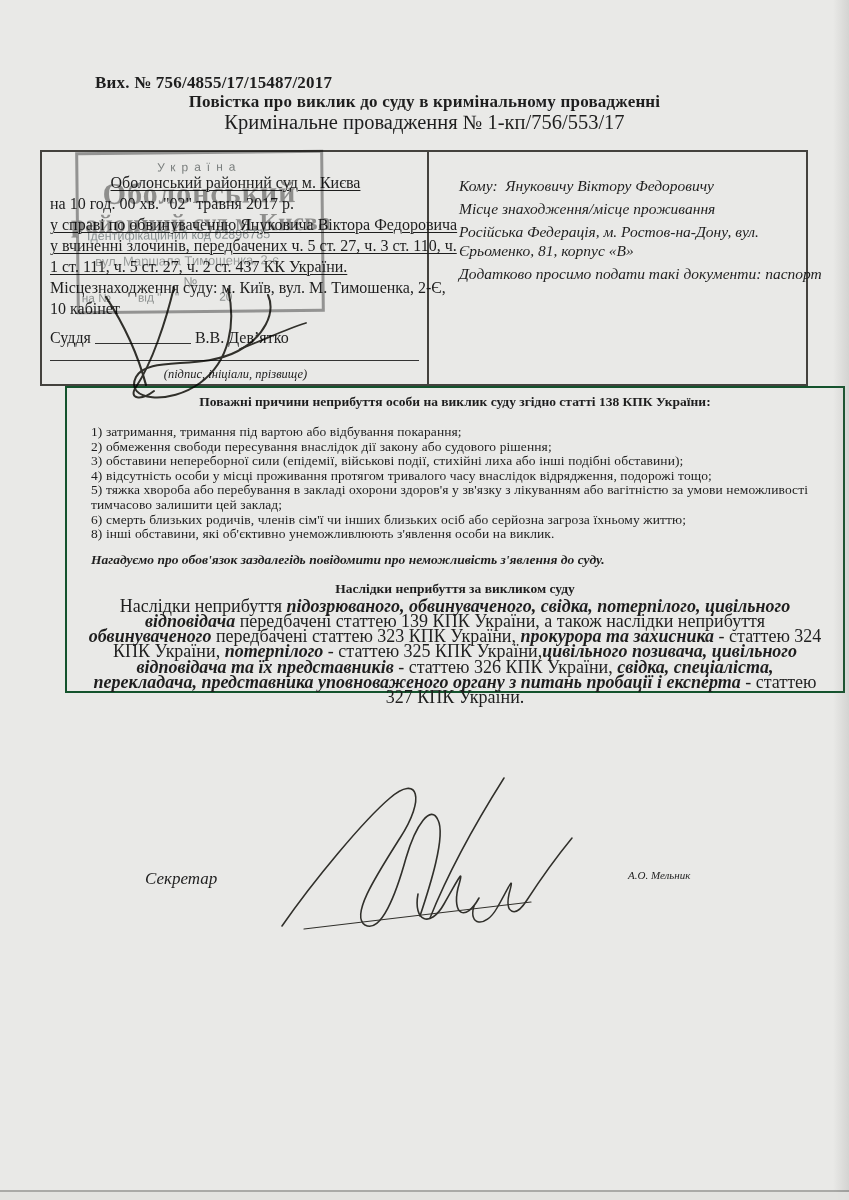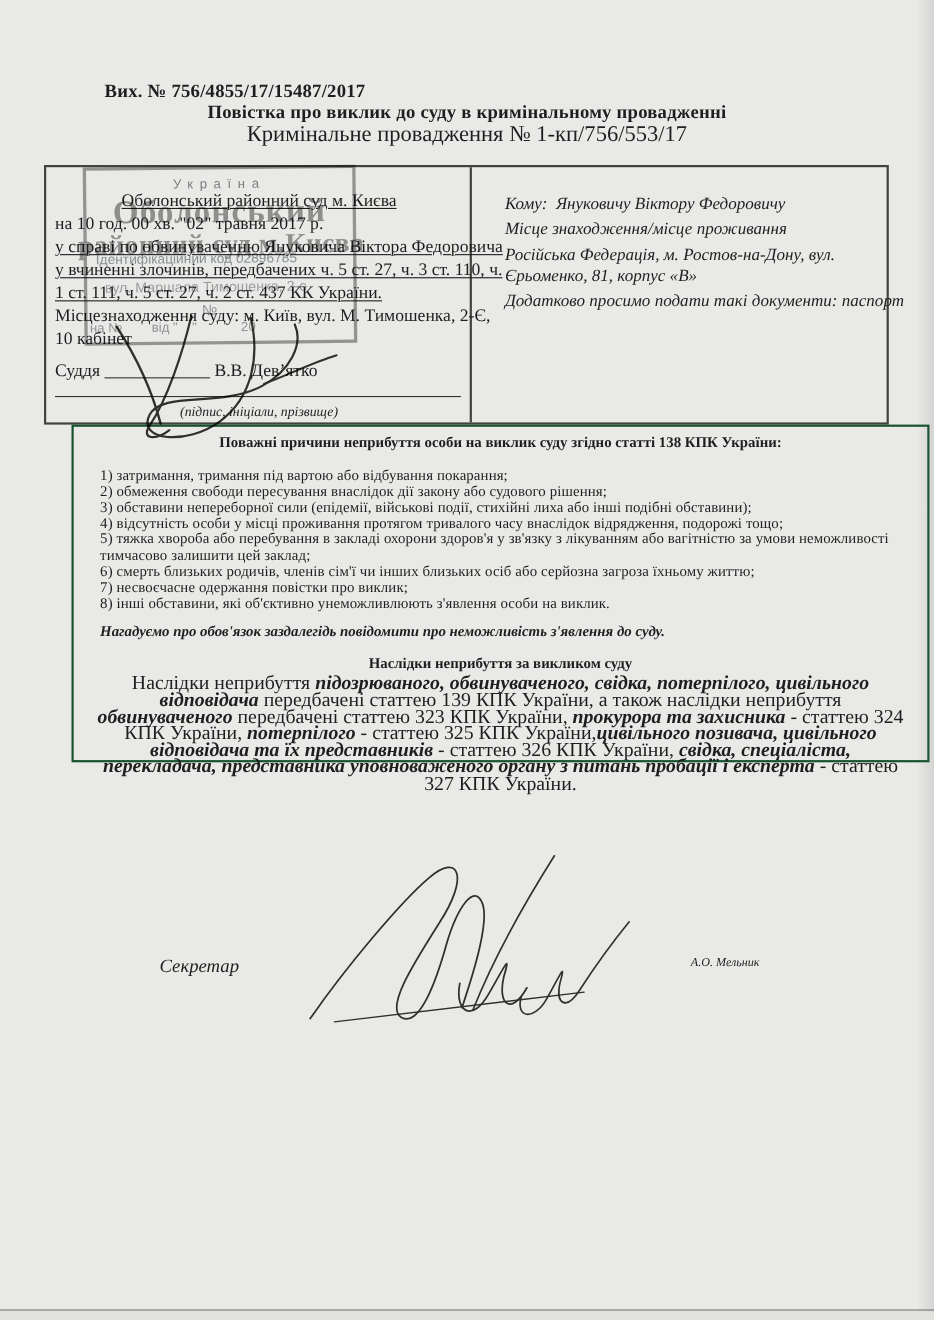--- a/index.html
+++ b/index.html
@@ -146,21 +146,20 @@
 
   <div class="lower-box">
     <div class="reasons-heading">Поважні причини неприбуття особи на виклик суду згідно статті 138 КПК України:</div>
     <div class="reasons-items" id="reasons-list">
         <div>1) затримання, тримання під вартою або відбування покарання;</div>
         <div>2) обмеження свободи пересування внаслідок дії закону або судового рішення;</div>
         <div>3) обставини непереборної сили (епідемії, військові події, стихійні лиха або інші подібні обставини);</div>
         <div>4) відсутність особи у місці проживання протягом тривалого часу внаслідок відрядження, подорожі тощо;</div>
         <div>5) тяжка хвороба або перебування в закладі охорони здоров'я у зв'язку з лікуванням або вагітністю за умови неможливості тимчасово залишити цей заклад;</div>
         <div>6) смерть близьких родичів, членів сім'ї чи інших близьких осіб або серйозна загроза їхньому життю;</div>
-        <div>7) несвоєчасне одержання повістки про виклик;</div>
         <div>8) інші обставини, які об'єктивно унеможливлюють з'явлення особи на виклик.</div>
       </div>
     <div class="reminder">Нагадуємо про обов'язок заздалегідь повідомити про неможливість з'явлення до суду.</div>
     <div class="cons-heading">Наслідки неприбуття за викликом суду</div>
     <div class="cons-para" id="cons-para"><span>Наслідки неприбуття </span><span class="seg-bi">підозрюваного, обвинуваченого, свідка, потерпілого, цивільного відповідача</span><span> передбачені статтею 139 КПК України, а також наслідки неприбуття </span><span class="seg-bi">обвинуваченого</span><span> передбачені статтею 323 КПК України, </span><span class="seg-bi">прокурора та захисника</span><span> - статтею 324 КПК України, </span><span class="seg-bi">потерпілого</span><span> - статтею 325 КПК України,</span><span class="seg-bi">цивільного позивача, цивільного відповідача та їх представників</span><span> - статтею 326 КПК України, </span><span class="seg-bi">свідка, спеціаліста, перекладача, представника уповноваженого органу з питань пробації і експерта</span><span> - статтею 327  КПК України.</span></div>
   </div>
 
   <div class="secretary">Секретар</div>
   <div class="secretary-name">А.О. Мельник</div>
 

